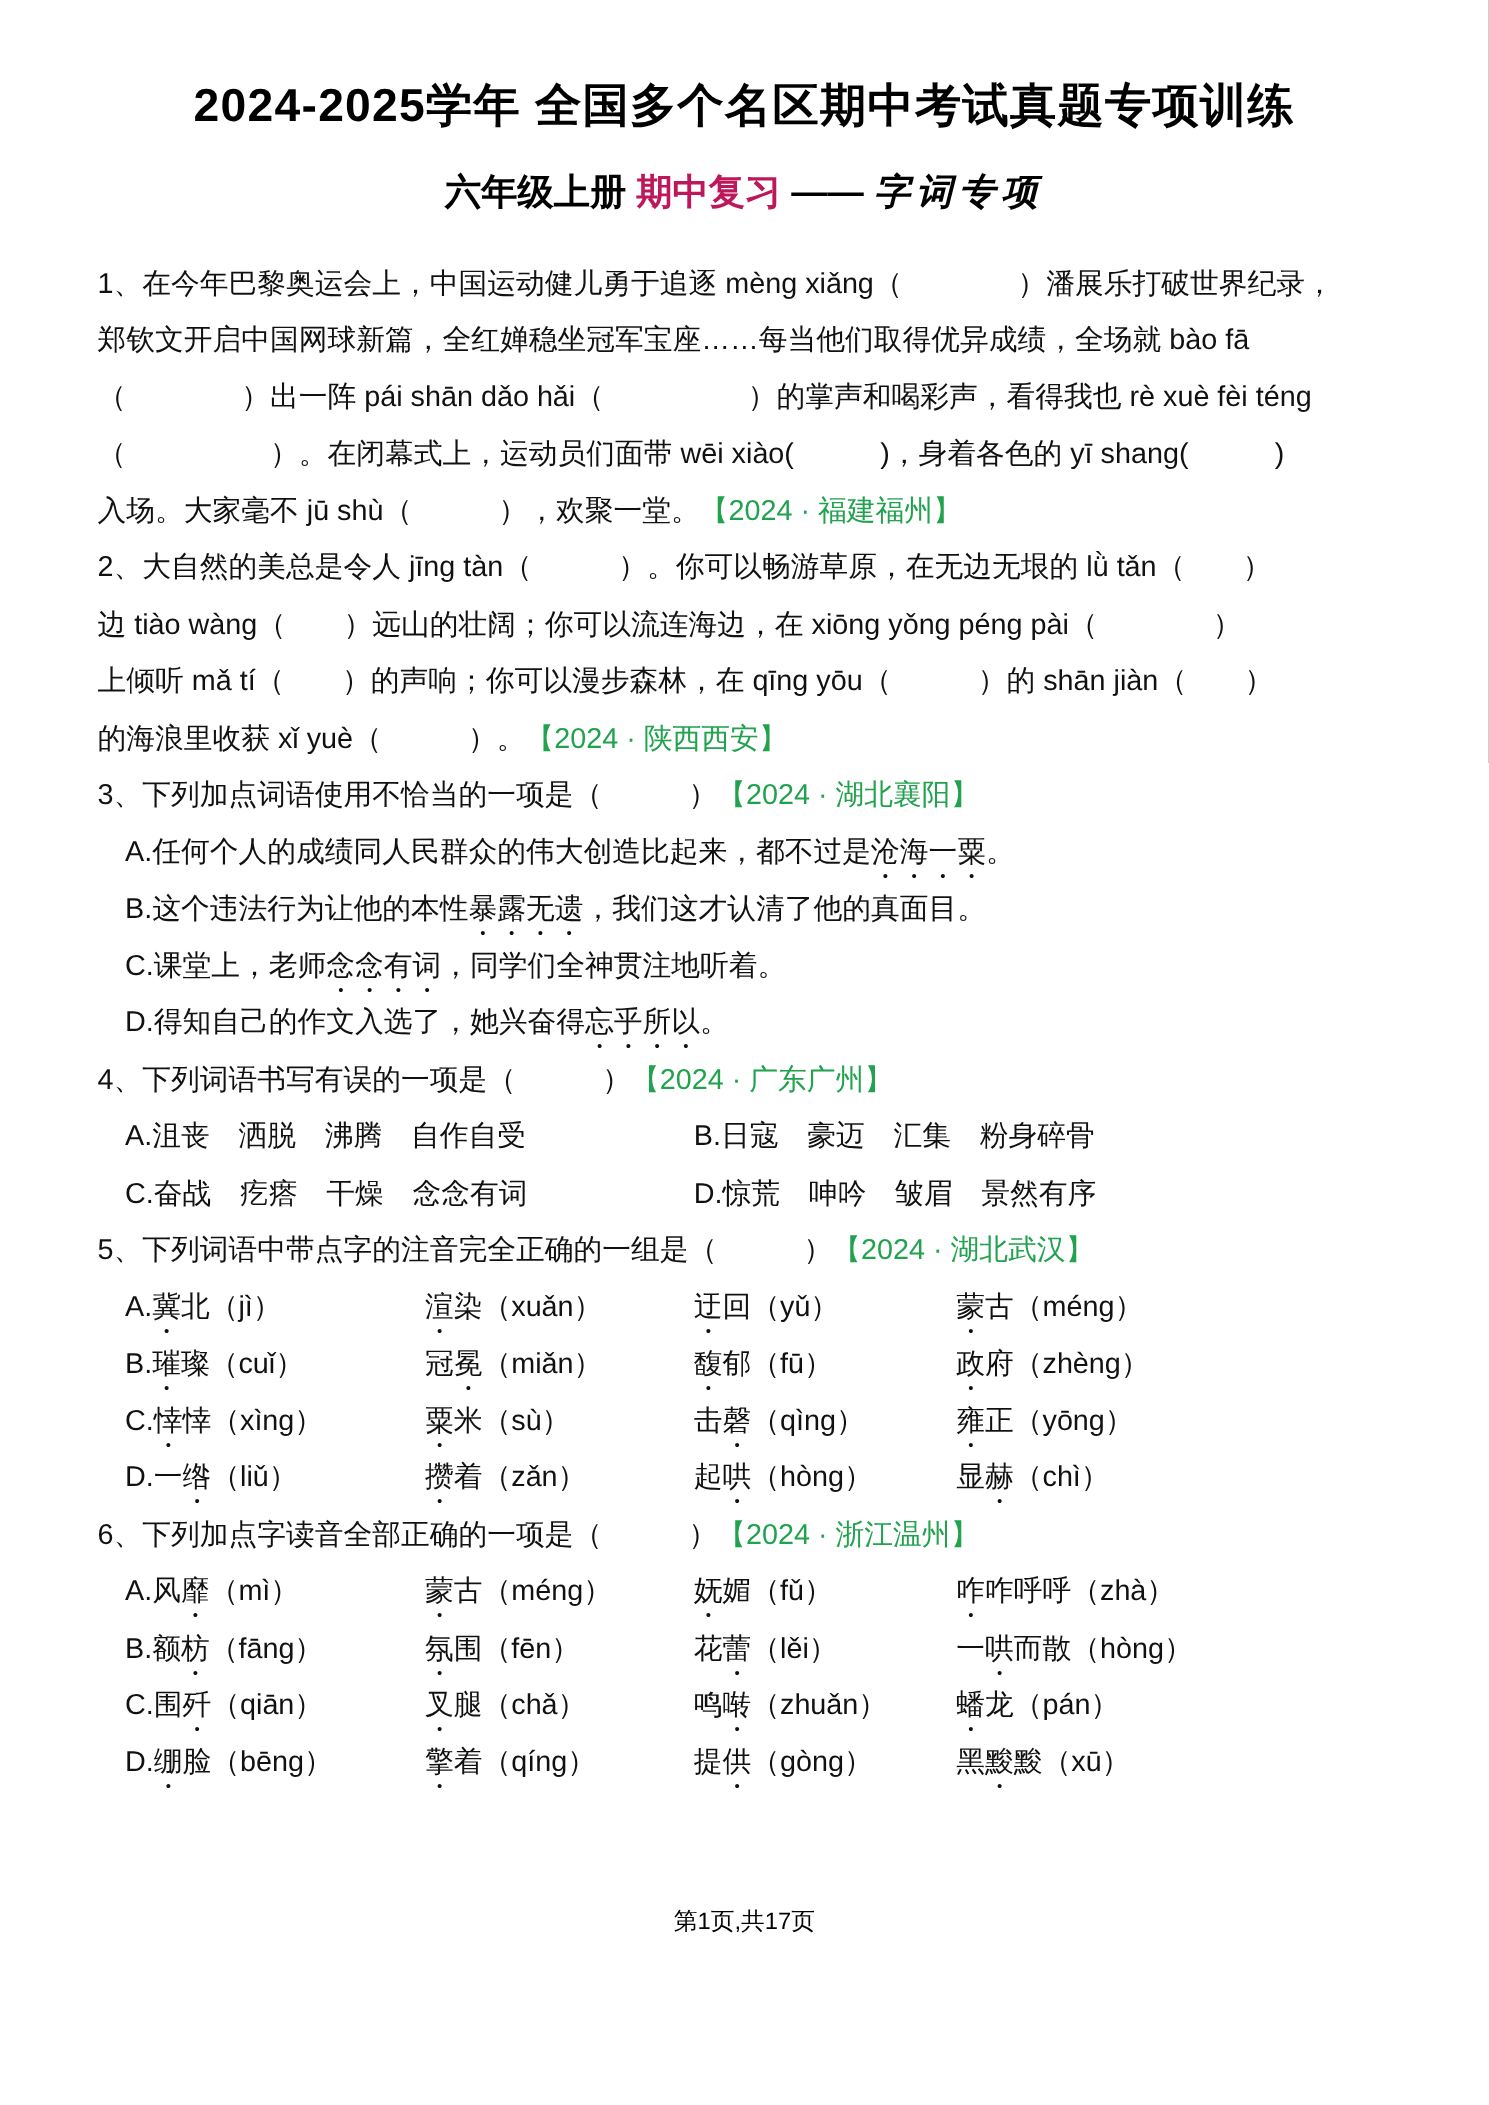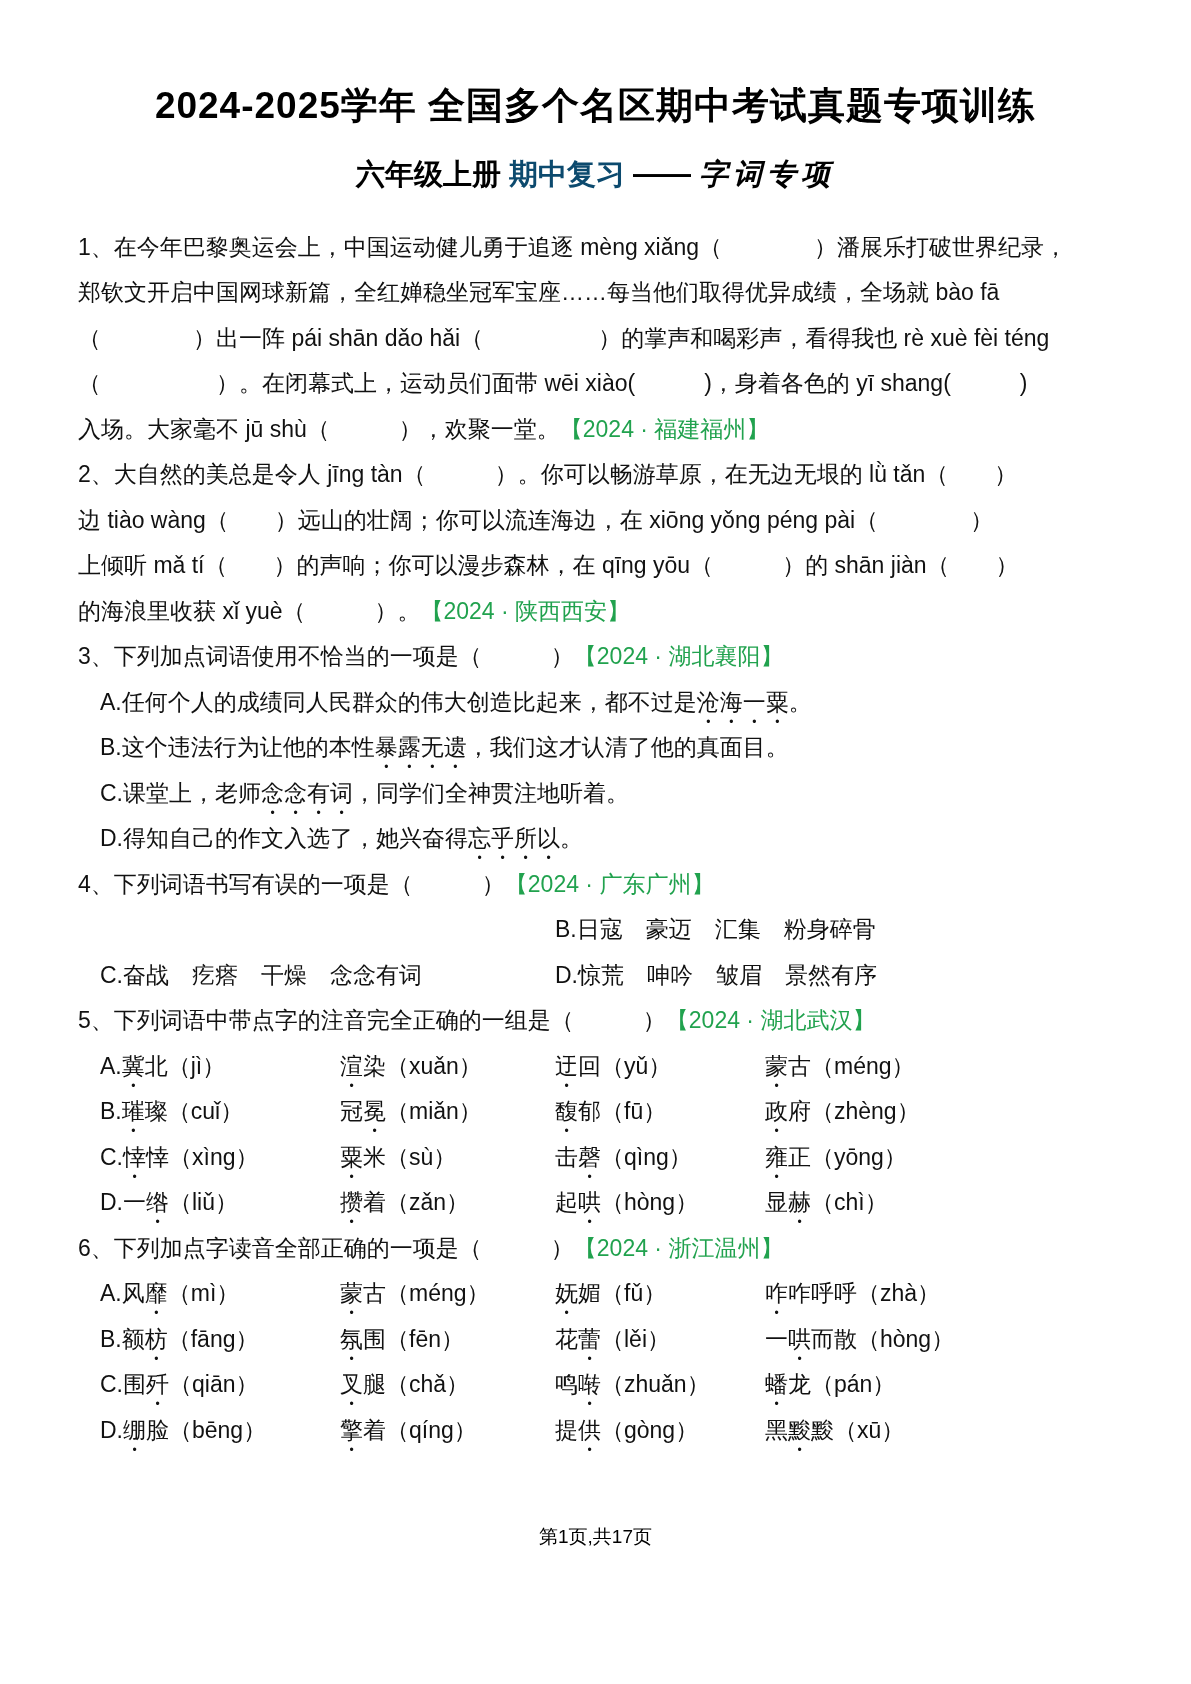--- a/index.html
+++ b/index.html
@@ -4,29 +4,29 @@
 <style>
   html,body{margin:0;padding:0;background:#888;}
   .sheet{
     position:relative;
     width:1191px;height:1684px;
     background:#ffffff;
     font-family:"Liberation Sans", sans-serif;
     color:#111;
     overflow:hidden;
   }
-  .header{ text-align:center; padding-top:86px; }
+  .header{ text-align:center; padding-top:65px; }
   .title{
     font-size:37px; font-weight:800; letter-spacing:1px;
     line-height:1.1; color:#000;
   }
   .subtitle{
     margin-top:28px; font-size:29px; font-weight:800; color:#000;
   }
-  .subtitle .red{ color:#0c4a6e; }
+  .subtitle .red{ color:#be185d; }
   .subtitle .topic{ letter-spacing:5px; font-weight:700;font-style:italic; }
   .body{
     margin:30px 70px 0 78px;
     font-size:23px;
   }
   .line{
     height:45.5px; line-height:45.5px;
     white-space:pre; position:relative;
   }
   .opt{ padding-left:22px; }
@@ -71,21 +71,21 @@
     <div class="line"><span>上倾听 mǎ tí（　　）的声响；你可以漫步森林，在 qīng yōu（　　　）的 shān jiàn（　　）</span></div>
     <div class="line"><span>的海浪里收获 xǐ yuè（　　　）。</span><span class="cite">【2024 · 陕西西安】</span></div>
 
     <div class="line"><span>3、下列加点词语使用不恰当的一项是（　　　）</span><span class="cite">【2024 · 湖北襄阳】</span></div>
     <div class="line opt"><span>A.任何个人的成绩同人民群众的伟大创造比起来，都不过是</span><span class="em">沧海一粟</span><span>。</span></div>
     <div class="line opt"><span>B.这个违法行为让他的本性</span><span class="em">暴露无遗</span><span>，我们这才认清了他的真面目。</span></div>
     <div class="line opt"><span>C.课堂上，老师</span><span class="em">念念有词</span><span>，同学们全神贯注地听着。</span></div>
     <div class="line opt"><span>D.得知自己的作文入选了，她兴奋得</span><span class="em">忘乎所以</span><span>。</span></div>
 
     <div class="line"><span>4、下列词语书写有误的一项是（　　　）</span><span class="cite">【2024 · 广东广州】</span></div>
-    <div class="line"><span class="abs col-b">B.日寇　豪迈　汇集　粉身碎骨</span></div>
+    <div class="line"><span class="abs col-a">A.沮丧　洒脱　沸腾　自作自受</span><span class="abs col-b">B.日寇　豪迈　汇集　粉身碎骨</span></div>
     <div class="line"><span class="abs col-a">C.奋战　疙瘩　干燥　念念有词</span><span class="abs col-b">D.惊荒　呻吟　皱眉　景然有序</span></div>
 
     <div class="line"><span>5、下列词语中带点字的注音完全正确的一组是（　　　）</span><span class="cite">【2024 · 湖北武汉】</span></div>
     <div>
         <div class="grid-row"><span class="cell c0"><span>A.</span><span class="em">冀</span><span>北</span><span>（jì）</span></span><span class="cell c1"><span></span><span class="em">渲</span><span>染</span><span>（xuǎn）</span></span><span class="cell c2"><span></span><span class="em">迂</span><span>回</span><span>（yǔ）</span></span><span class="cell c3"><span></span><span class="em">蒙</span><span>古</span><span>（méng）</span></span></div>
         <div class="grid-row"><span class="cell c0"><span>B.</span><span class="em">璀</span><span>璨</span><span>（cuǐ）</span></span><span class="cell c1"><span>冠</span><span class="em">冕</span><span></span><span>（miǎn）</span></span><span class="cell c2"><span></span><span class="em">馥</span><span>郁</span><span>（fū）</span></span><span class="cell c3"><span></span><span class="em">政</span><span>府</span><span>（zhèng）</span></span></div>
         <div class="grid-row"><span class="cell c0"><span>C.</span><span class="em">悻</span><span>悻</span><span>（xìng）</span></span><span class="cell c1"><span></span><span class="em">粟</span><span>米</span><span>（sù）</span></span><span class="cell c2"><span>击</span><span class="em">磬</span><span></span><span>（qìng）</span></span><span class="cell c3"><span></span><span class="em">雍</span><span>正</span><span>（yōng）</span></span></div>
         <div class="grid-row"><span class="cell c0"><span>D.一</span><span class="em">绺</span><span></span><span>（liǔ）</span></span><span class="cell c1"><span></span><span class="em">攒</span><span>着</span><span>（zǎn）</span></span><span class="cell c2"><span>起</span><span class="em">哄</span><span></span><span>（hòng）</span></span><span class="cell c3"><span>显</span><span class="em">赫</span><span></span><span>（chì）</span></span></div>
       </div>
 

